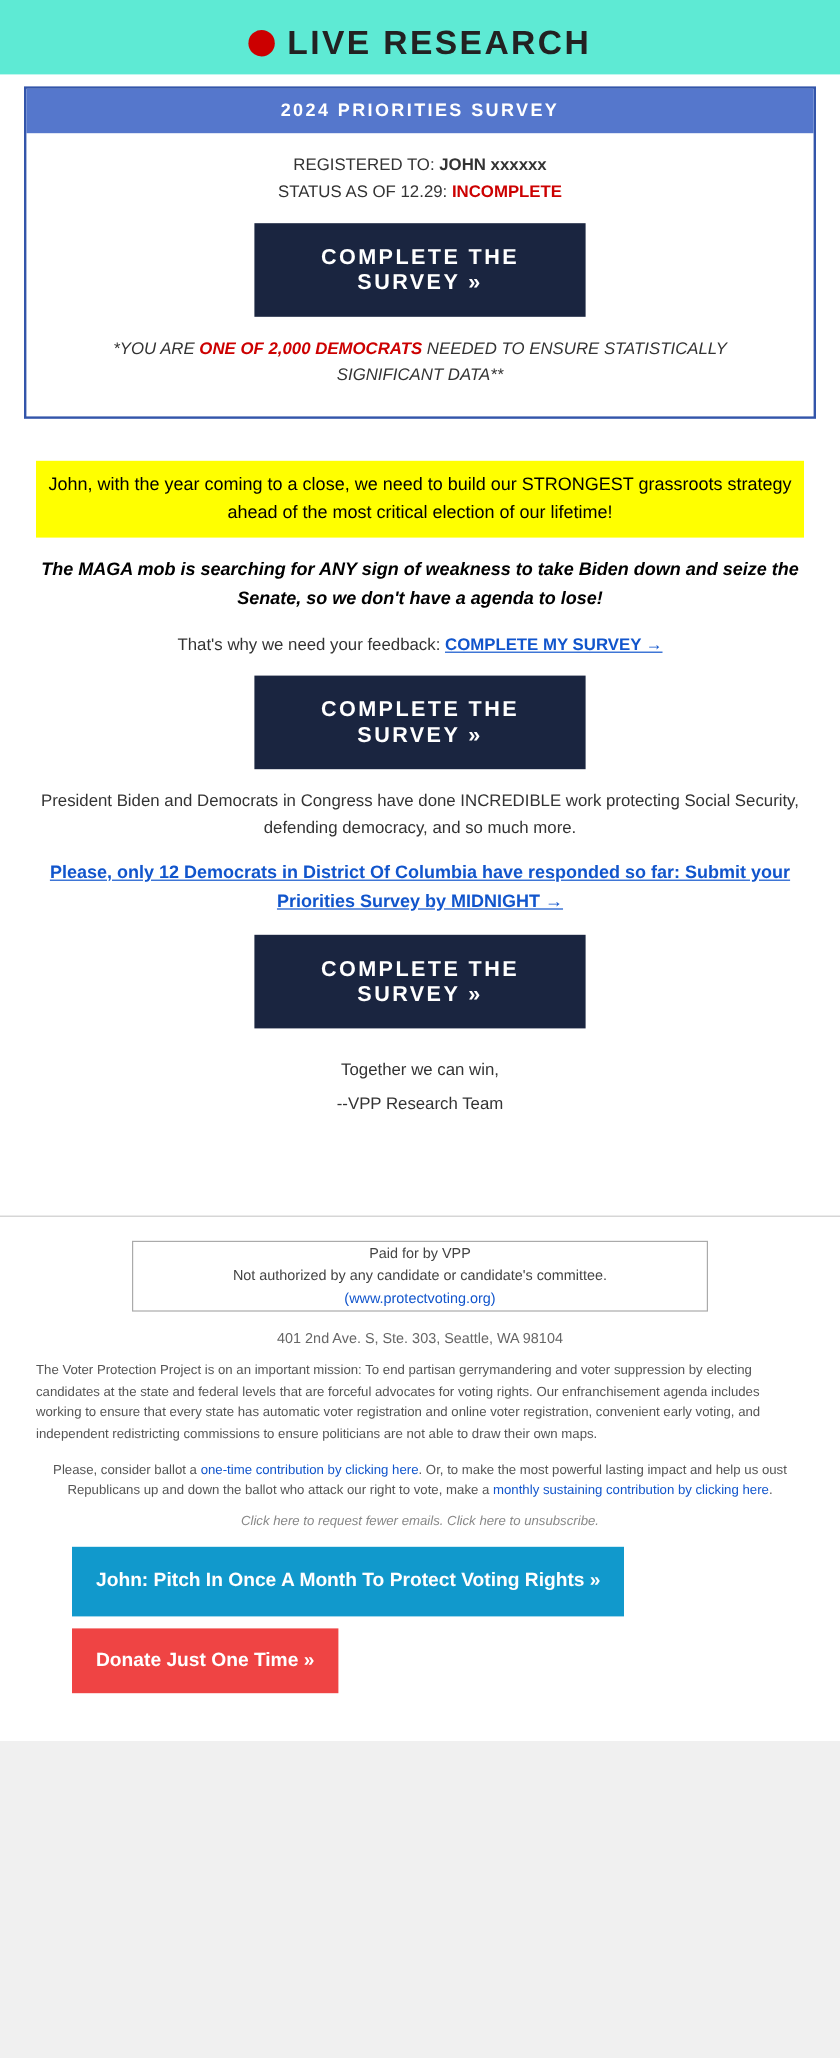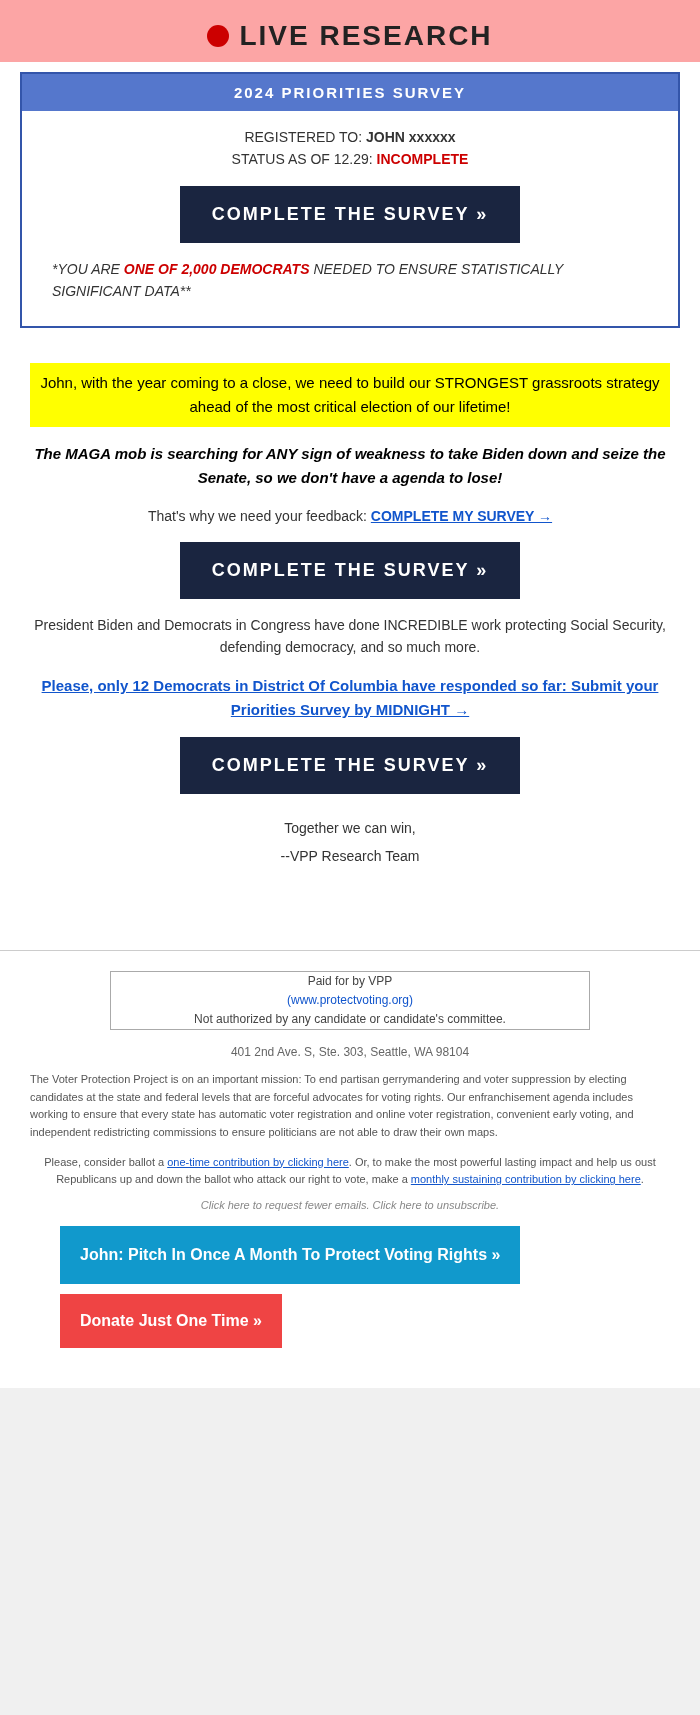--- a/index.html
+++ b/index.html
@@ -10,21 +10,21 @@
       margin: 0 auto;
     }
     .email-container {
       background: #ffffff;
       width: 700px;
     }
     
     .header {
       text-align: left;
       padding: 20px 0 10px 0;
-      background: #fca5a5;
+      background: #5eead4;
     }
     .header-inner {
       display: flex;
       align-items: center;
       justify-content: center;
       gap: 10px;
     }
     .red-dot {
       width: 22px;
       height: 22px;
@@ -79,29 +79,29 @@
       background: #1a2540;
       color: #fff;
       text-align: center;
       padding: 18px 30px;
       font-size: 18px;
       font-weight: 900;
       letter-spacing: 2px;
       text-transform: uppercase;
       text-decoration: none;
       margin: 15px auto;
-      width: 340px;
+      width: 276px;
       cursor: pointer;
       border: none;
     }
     .asterisk-text {
       font-size: 12px;
       font-style: italic;
       color: #555;
-      text-align: left;
+      text-align: center;
       margin: 8px 10px;
       line-height: 1.5;
     }
     .asterisk-text .highlight-red {
       color: #cc0000;
       font-weight: bold;
     }
     
     .content {
       padding: 10px 30px;
@@ -194,21 +194,20 @@
     }
     .footer-contribution {
       font-size: 11px;
       color: #555;
       line-height: 1.6;
       text-align: center;
       margin-bottom: 10px;
     }
     .footer-contribution a {
       color: #1155cc;
-      text-decoration: underline;
     }
     .footer-unsubscribe {
       font-size: 11px;
       color: #888;
       text-align: center;
       margin-bottom: 15px;
       font-style: italic;
     }
     
     .footer-cta-blue {
@@ -303,24 +302,24 @@
     </div>
 
   </div>
 
   <div class="spacer"></div>
 
   <div class="footer">
 
     <div class="footer-paid-box">
       <p>Paid for by VPP</p>
+      <p>Not authorized by any candidate or candidate's committee.</p>
       <p>
         <a>(www.protectvoting.org)</a>
       </p>
-      <p>Not authorized by any candidate or candidate's committee.</p>
     </div>
 
     <p class="footer-address">401 2nd Ave. S, Ste. 303, Seattle, WA 98104</p>
 
     <p class="footer-mission">The Voter Protection Project is on an important mission: To end partisan gerrymandering and voter suppression by electing candidates at the state and federal levels that are forceful advocates for voting rights. Our enfranchisement agenda includes working to ensure that every state has automatic voter registration and online voter registration, convenient early voting, and independent redistricting commissions to ensure politicians are not able to draw their own maps.</p>
 
     <p class="footer-contribution">
       <span>Please, consider ballot a </span><a>one-time contribution by clicking here</a><span>. Or, to make the most powerful lasting impact and help us oust Republicans up and down the ballot who attack our right to vote, make a </span><a>monthly sustaining contribution by clicking here</a><span>.</span>
     </p>
 

